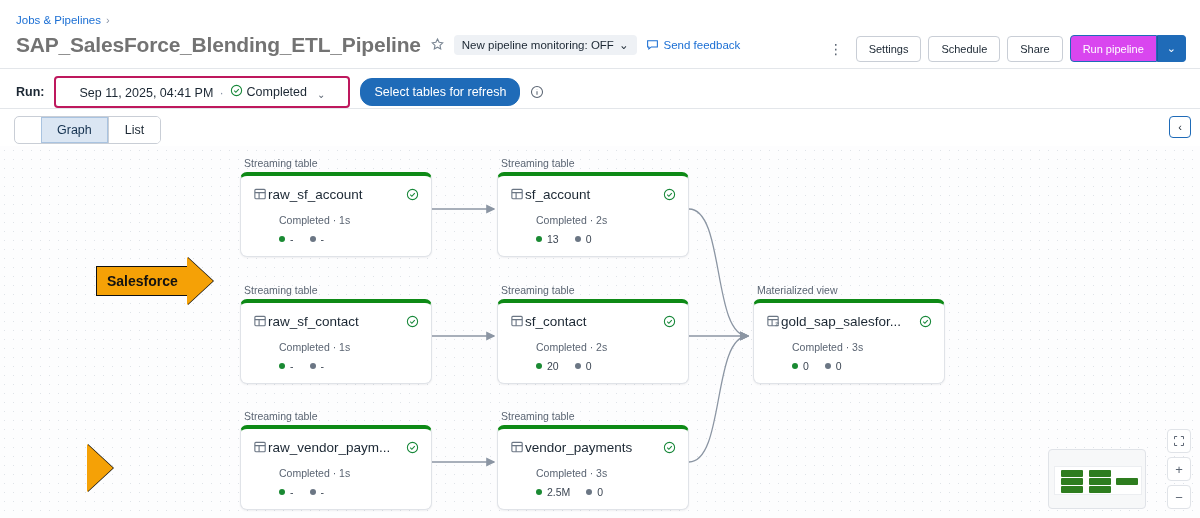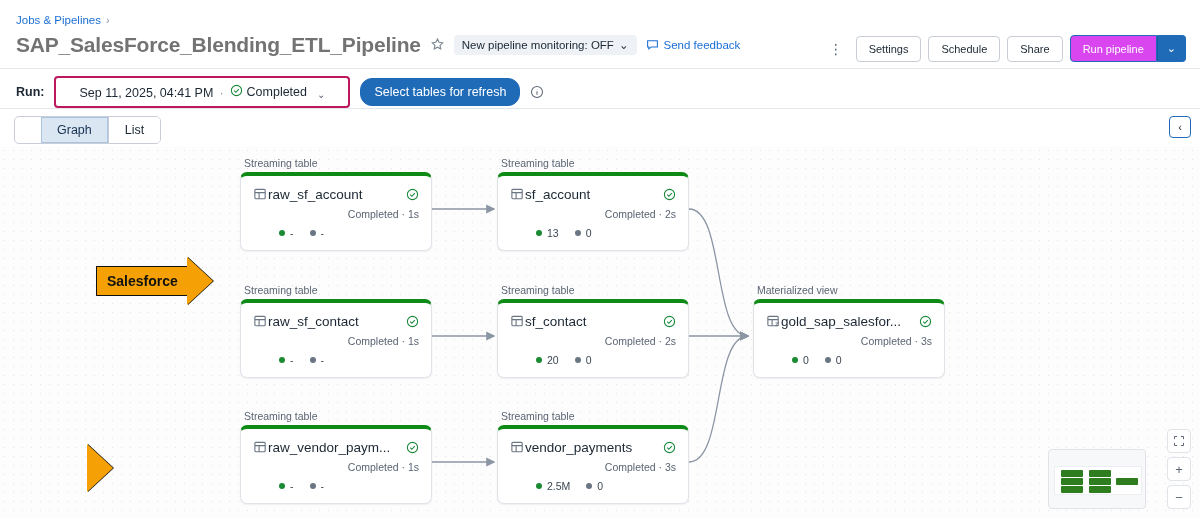--- a/index.html
+++ b/index.html
@@ -87,21 +87,21 @@
     background:#fff; border:1px solid #e0e3e8; border-radius:7px;
     border-top:4px solid #0e8a16;
     box-shadow:0 1px 2px rgba(16,24,40,.06);
     padding:11px 12px 11px 12px;
   }
   .node-head { display:flex; align-items:center; }
   .node-icon { flex:0 0 auto; display:flex; color:#6b7684; }
   .node-name { font-size:13.5px; color:#1b2733; font-weight:400; flex:1;
     white-space:nowrap; overflow:hidden; text-overflow:ellipsis; }
   .node-check { flex:0 0 auto; display:flex; color:#18883a; }
-  .node-status { font-size:10.5px; color:#5a6472; margin-top:6px; padding-left:26px;text-align:right; }
+  .node-status { font-size:10.5px; color:#5a6472; margin-top:12px; padding-left:26px; }
   .node-metrics { display:flex; gap:16px; margin-top:7px; padding-left:26px; align-items:center; }
   .metric { display:flex; align-items:center; gap:5px; font-size:10.5px; color:#3c4653; }
   .dot { width:6px; height:6px; border-radius:50%; display:inline-block; }
   .dot-green { background:#1a8a33; }
   .dot-grey { background:#6b7684; }
 
   
   .callout { position:absolute; display:flex; align-items:center; }
   .callout-body {
     background:#f5a106; border:1px solid #111; border-right:none;

